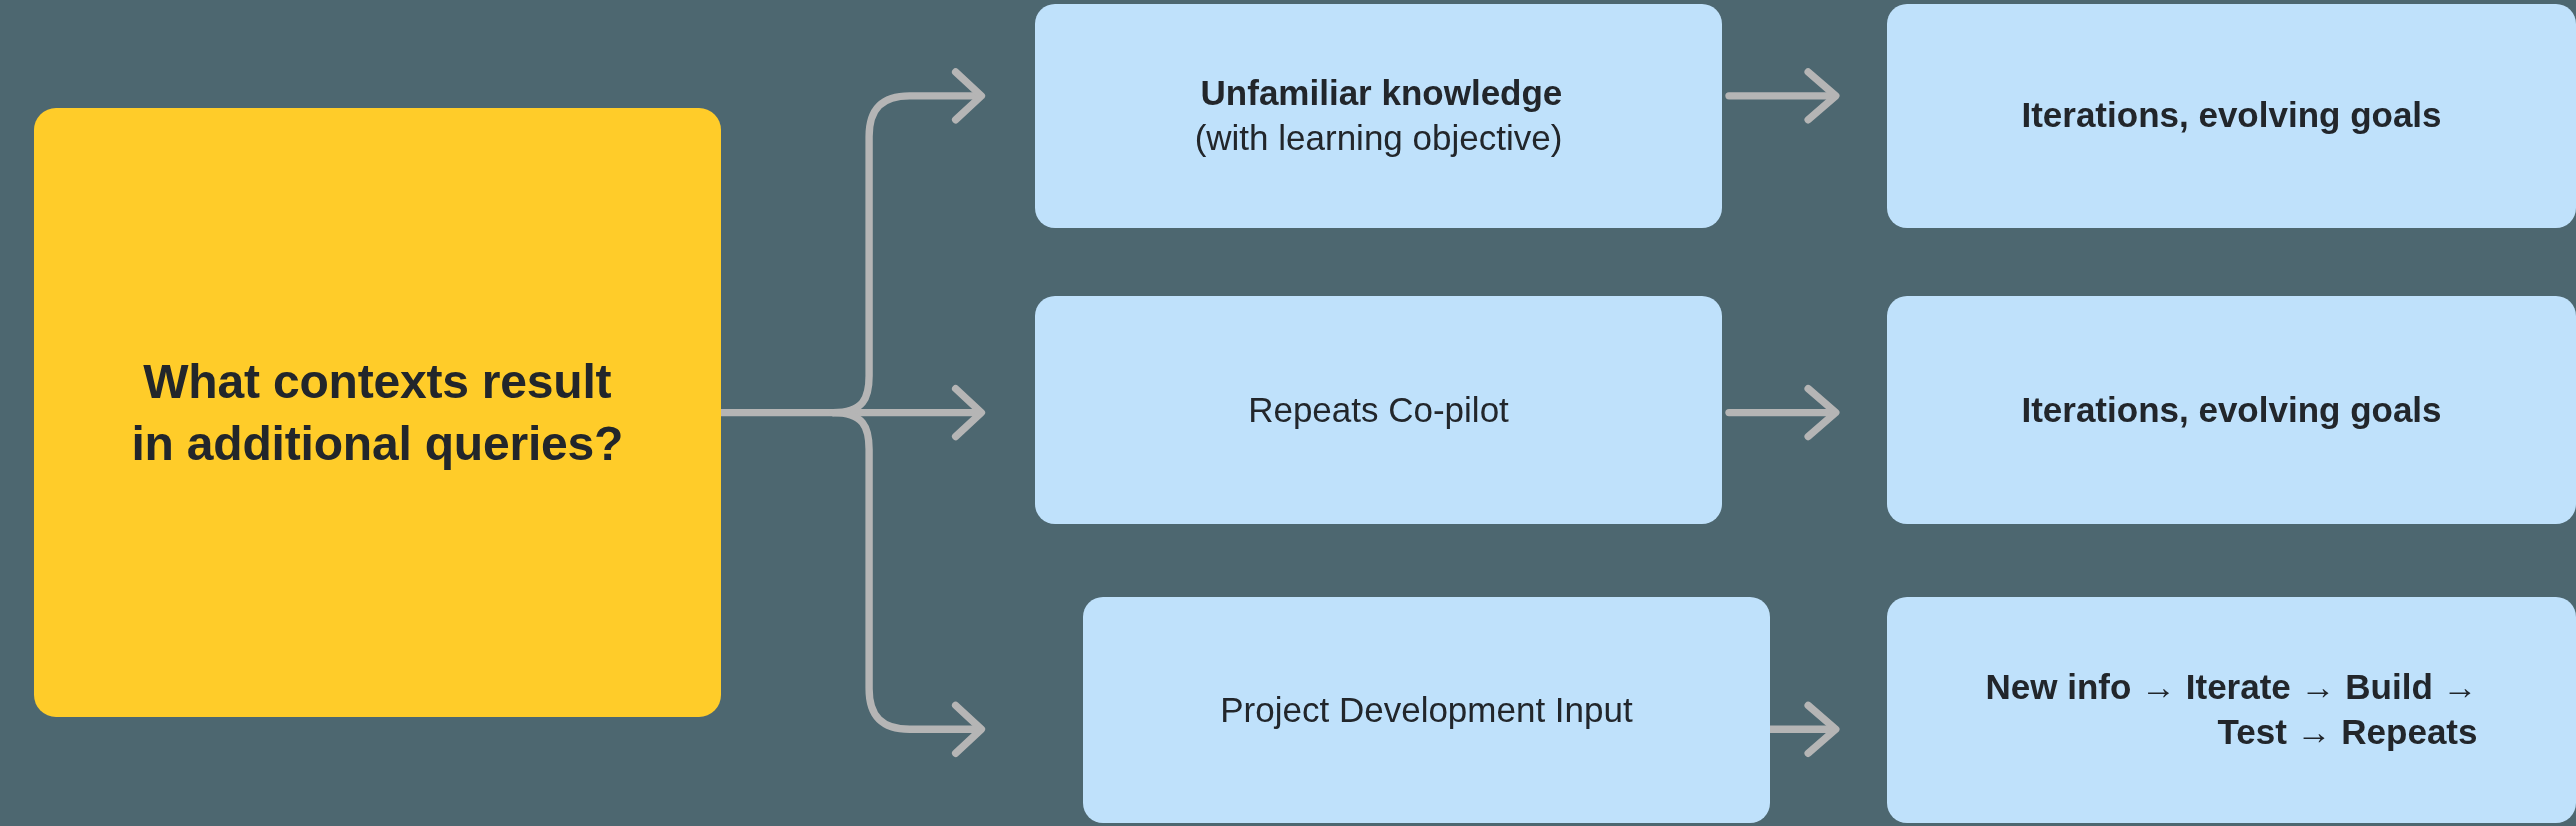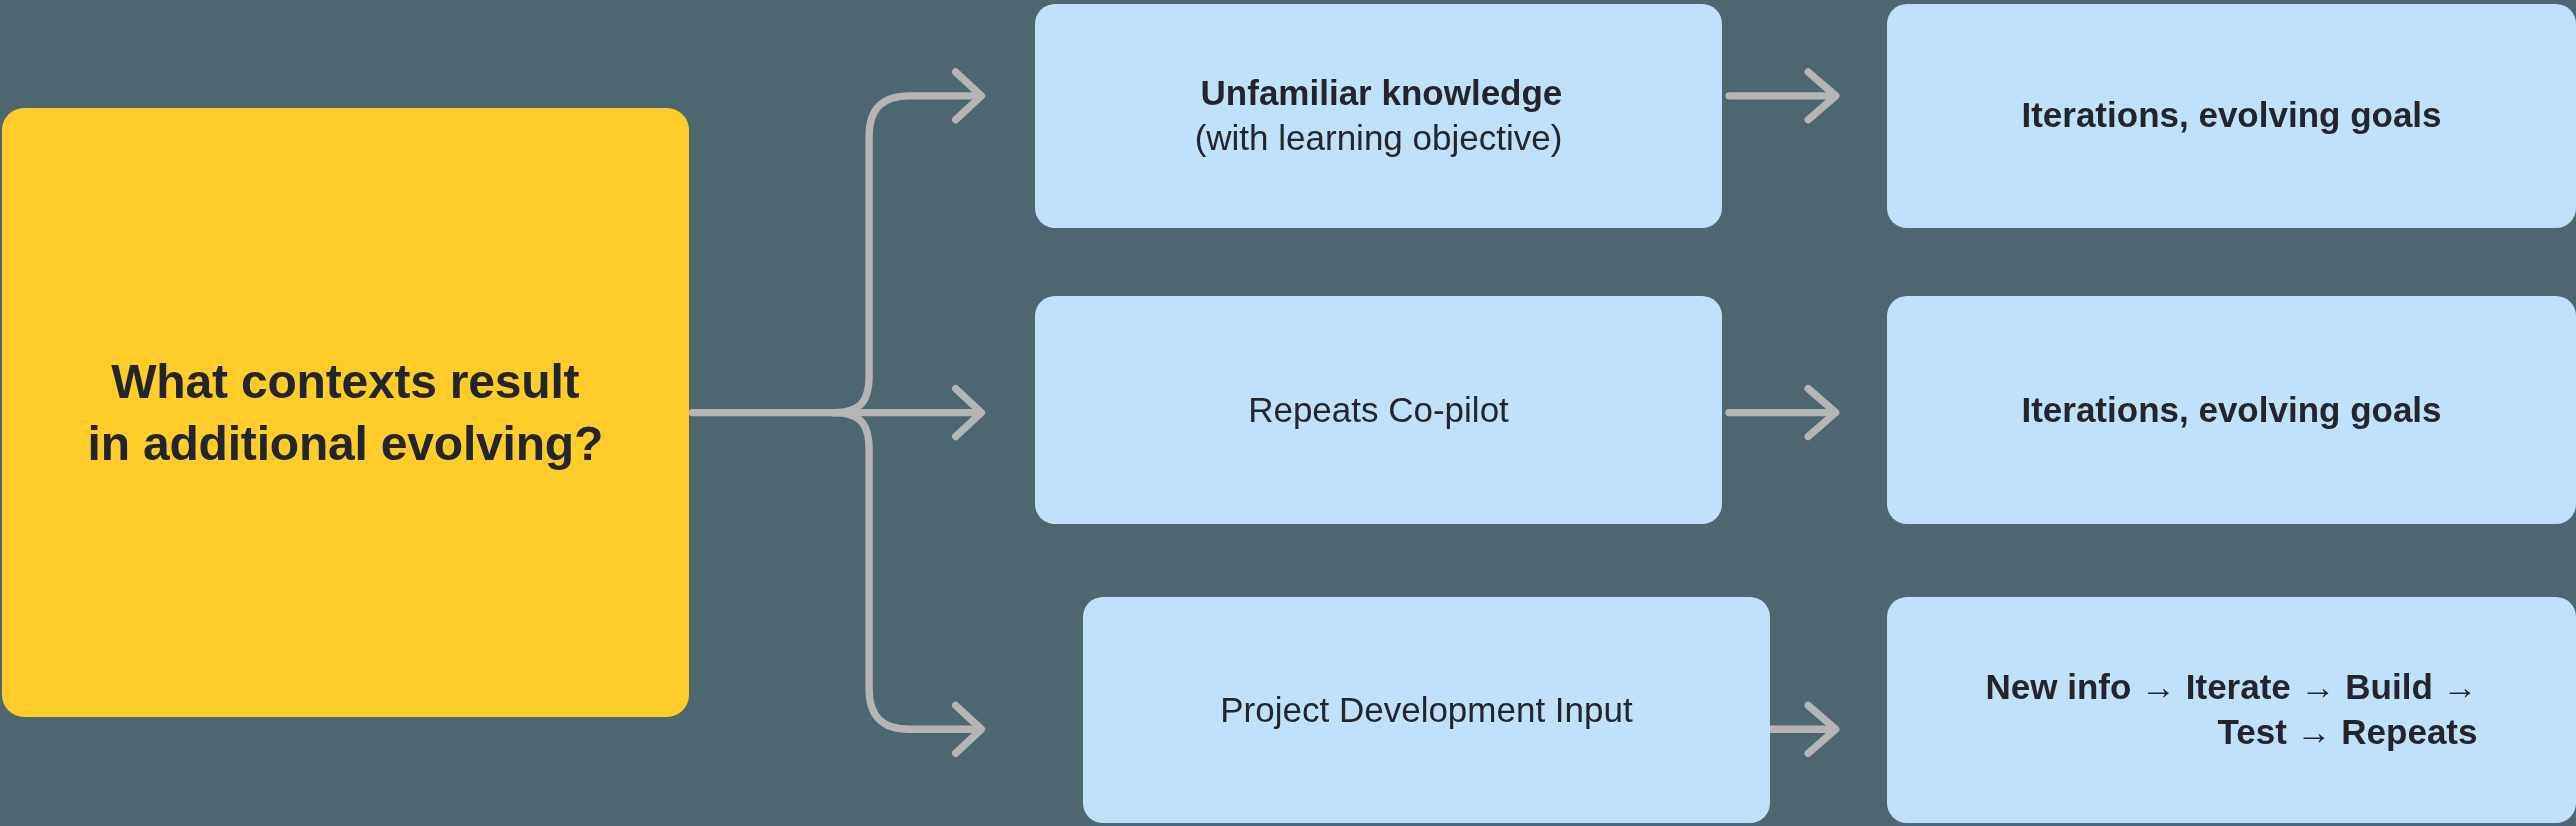--- a/index.html
+++ b/index.html
@@ -25,20 +25,21 @@
     line-height: 1.28;
     color: #22262b;
   }
   .node-yellow {
     background: #ffcc29;
     border-radius: 22px;
     font-size: 48px;
     font-weight: 700;
     letter-spacing: -0.2px;
     padding: 0 31px;
+    margin-left: 32px;
   }
   .node-blue {
     background: #bfe1fb;
     border-radius: 20px;
     font-size: 35px;
     padding: 0 26px;
   }
   .node-blue .line-strong { font-weight: 700; display: block; }
   .node-blue .line-light  { font-weight: 400; display: block; }
   .node-blue.regular { font-weight: 400; }
@@ -79,21 +80,21 @@
       <polyline points="1038,766 1066,792 1038,818"></polyline>
       <polyline points="1964,78 1994,104 1964,130"></polyline>
       <polyline points="1964,422 1994,448 1964,474"></polyline>
       <polyline points="1964,766 1994,792 1964,818"></polyline>
     </g>
   </svg>
 
   <div class="node node-yellow" style="left:1.8px; top:108px; width:687px; height:609px;">
     <span class="wrap-text">
       <span>What contexts result</span><br>
-      <span>in additional evolving?</span>
+      <span>in additional queries?</span>
     </span>
   </div>
 
   <div class="node node-blue" style="left:1035px; top:3.7px; width:687px; height:224px;text-align:right;">
     <span class="wrap-text">
       <span class="line-strong">Unfamiliar knowledge</span>
       <span class="line-light">(with learning objective)</span>
     </span>
   </div>
 

